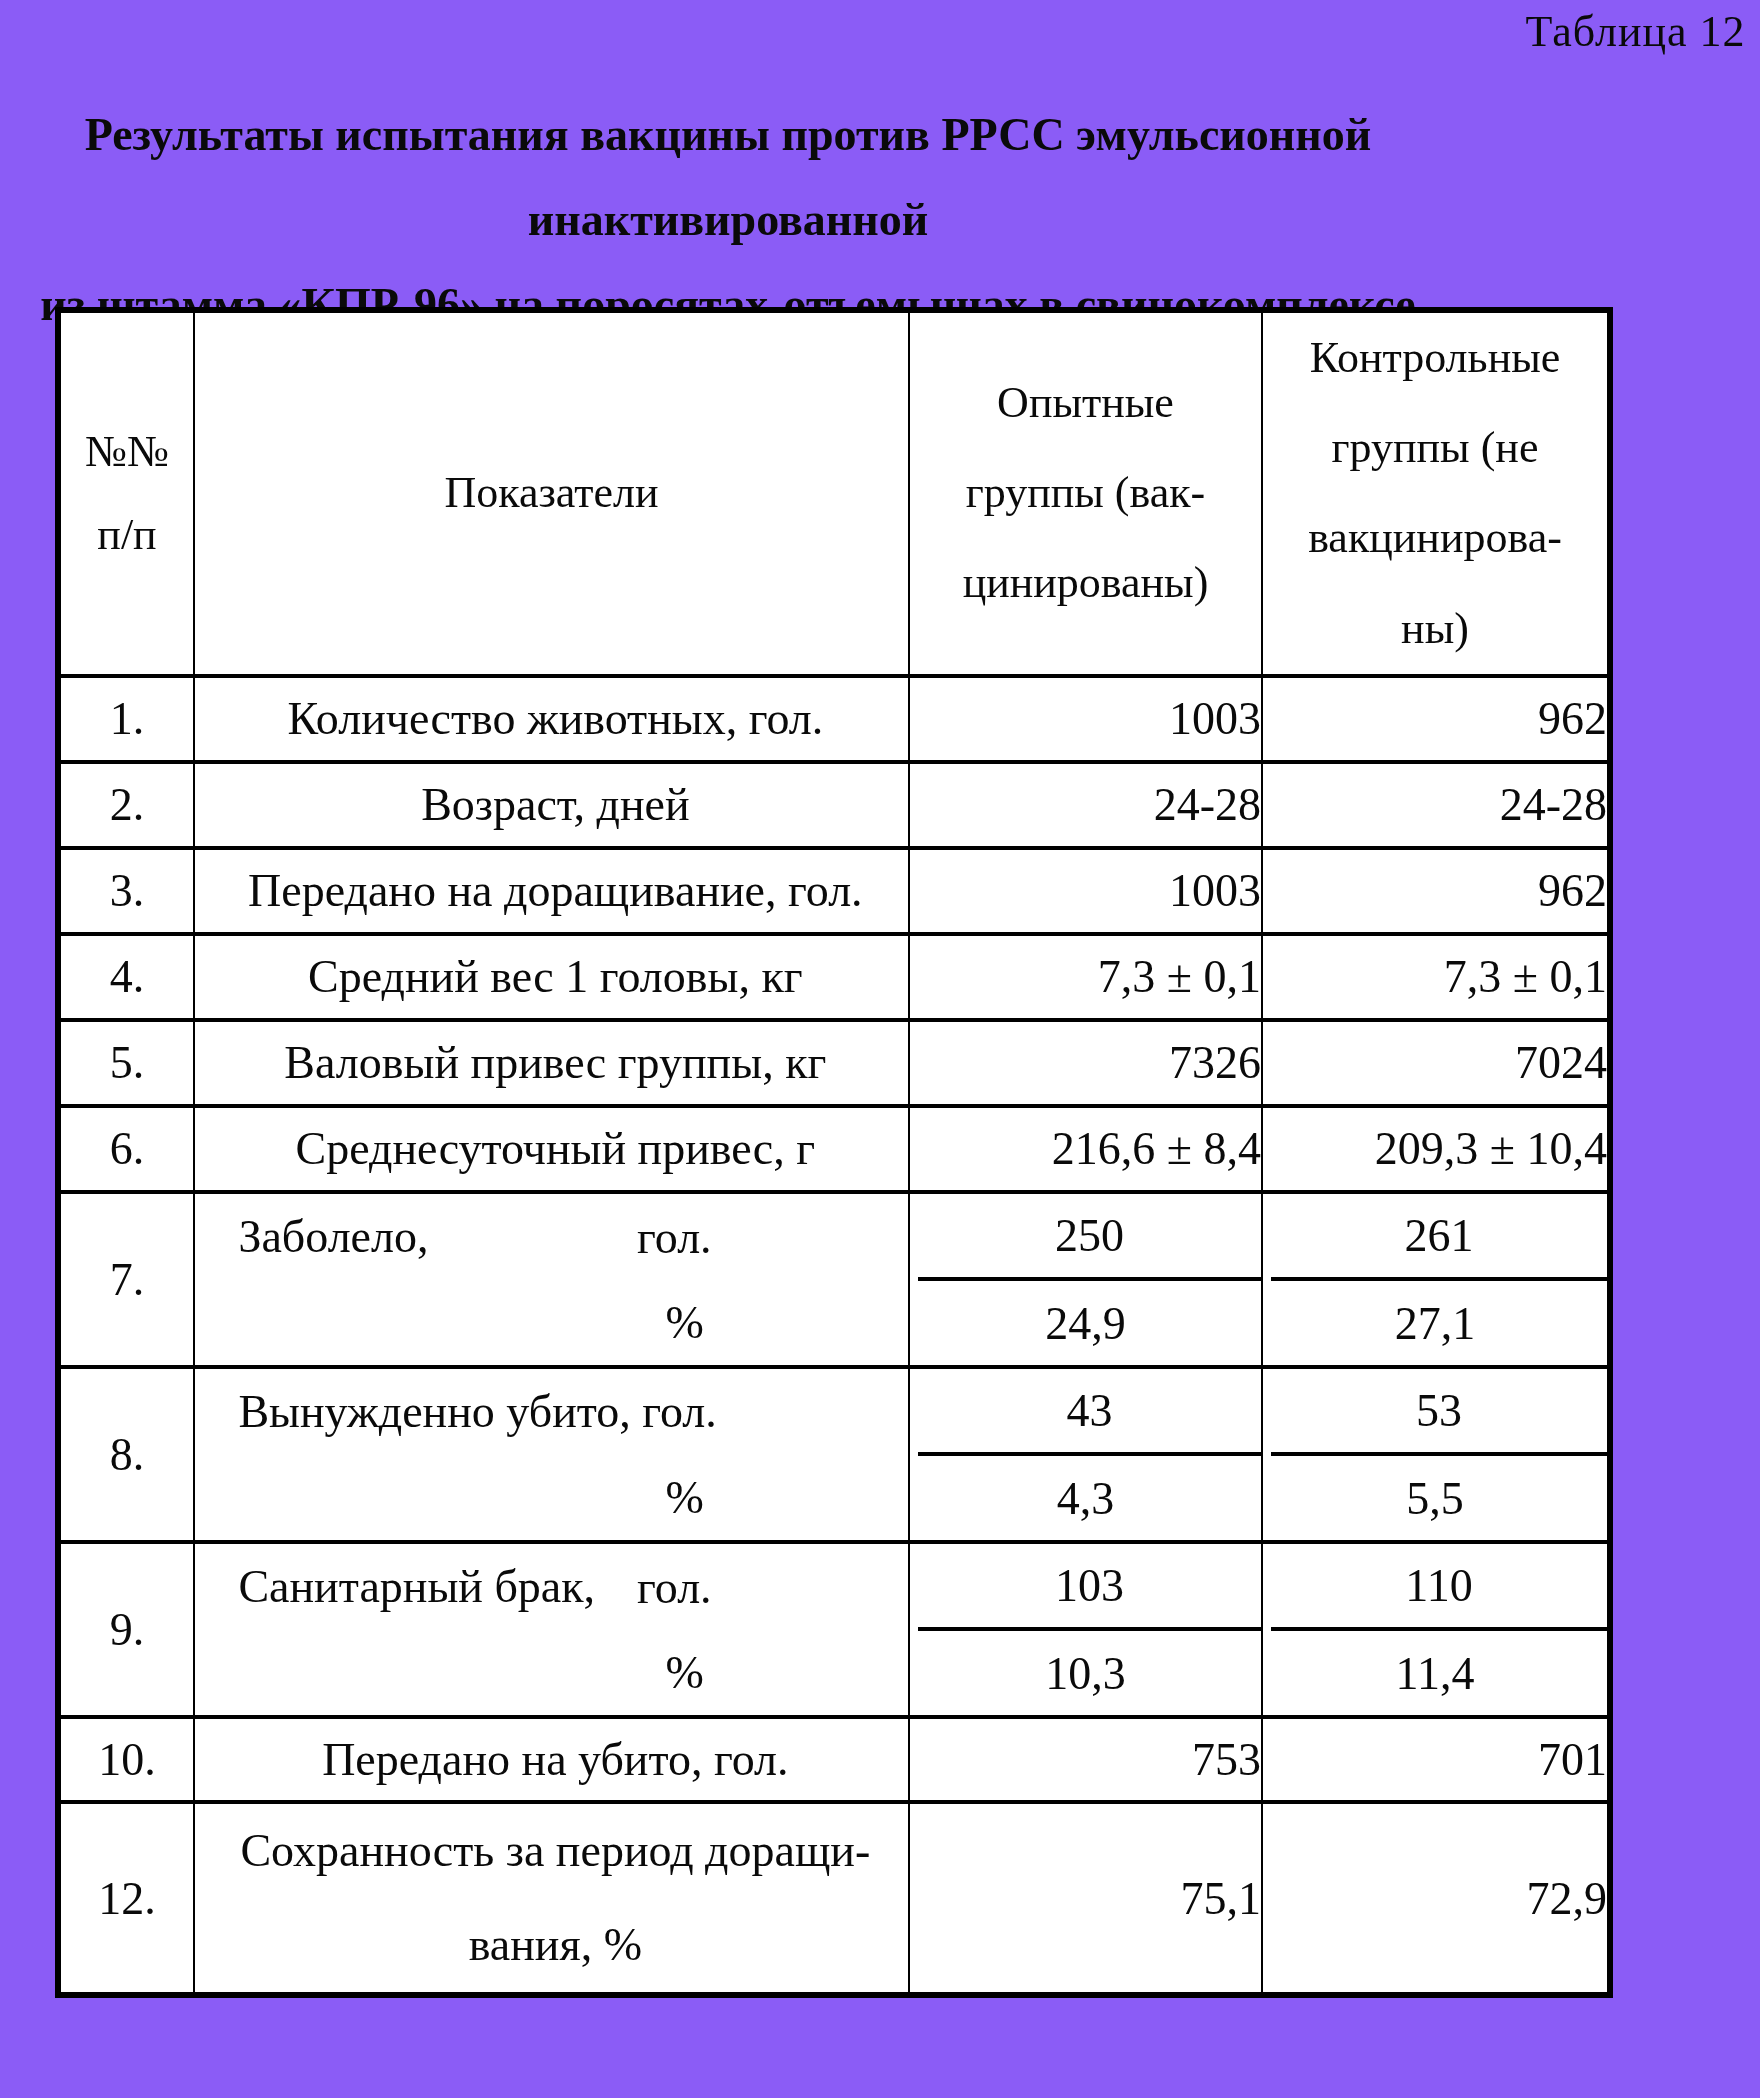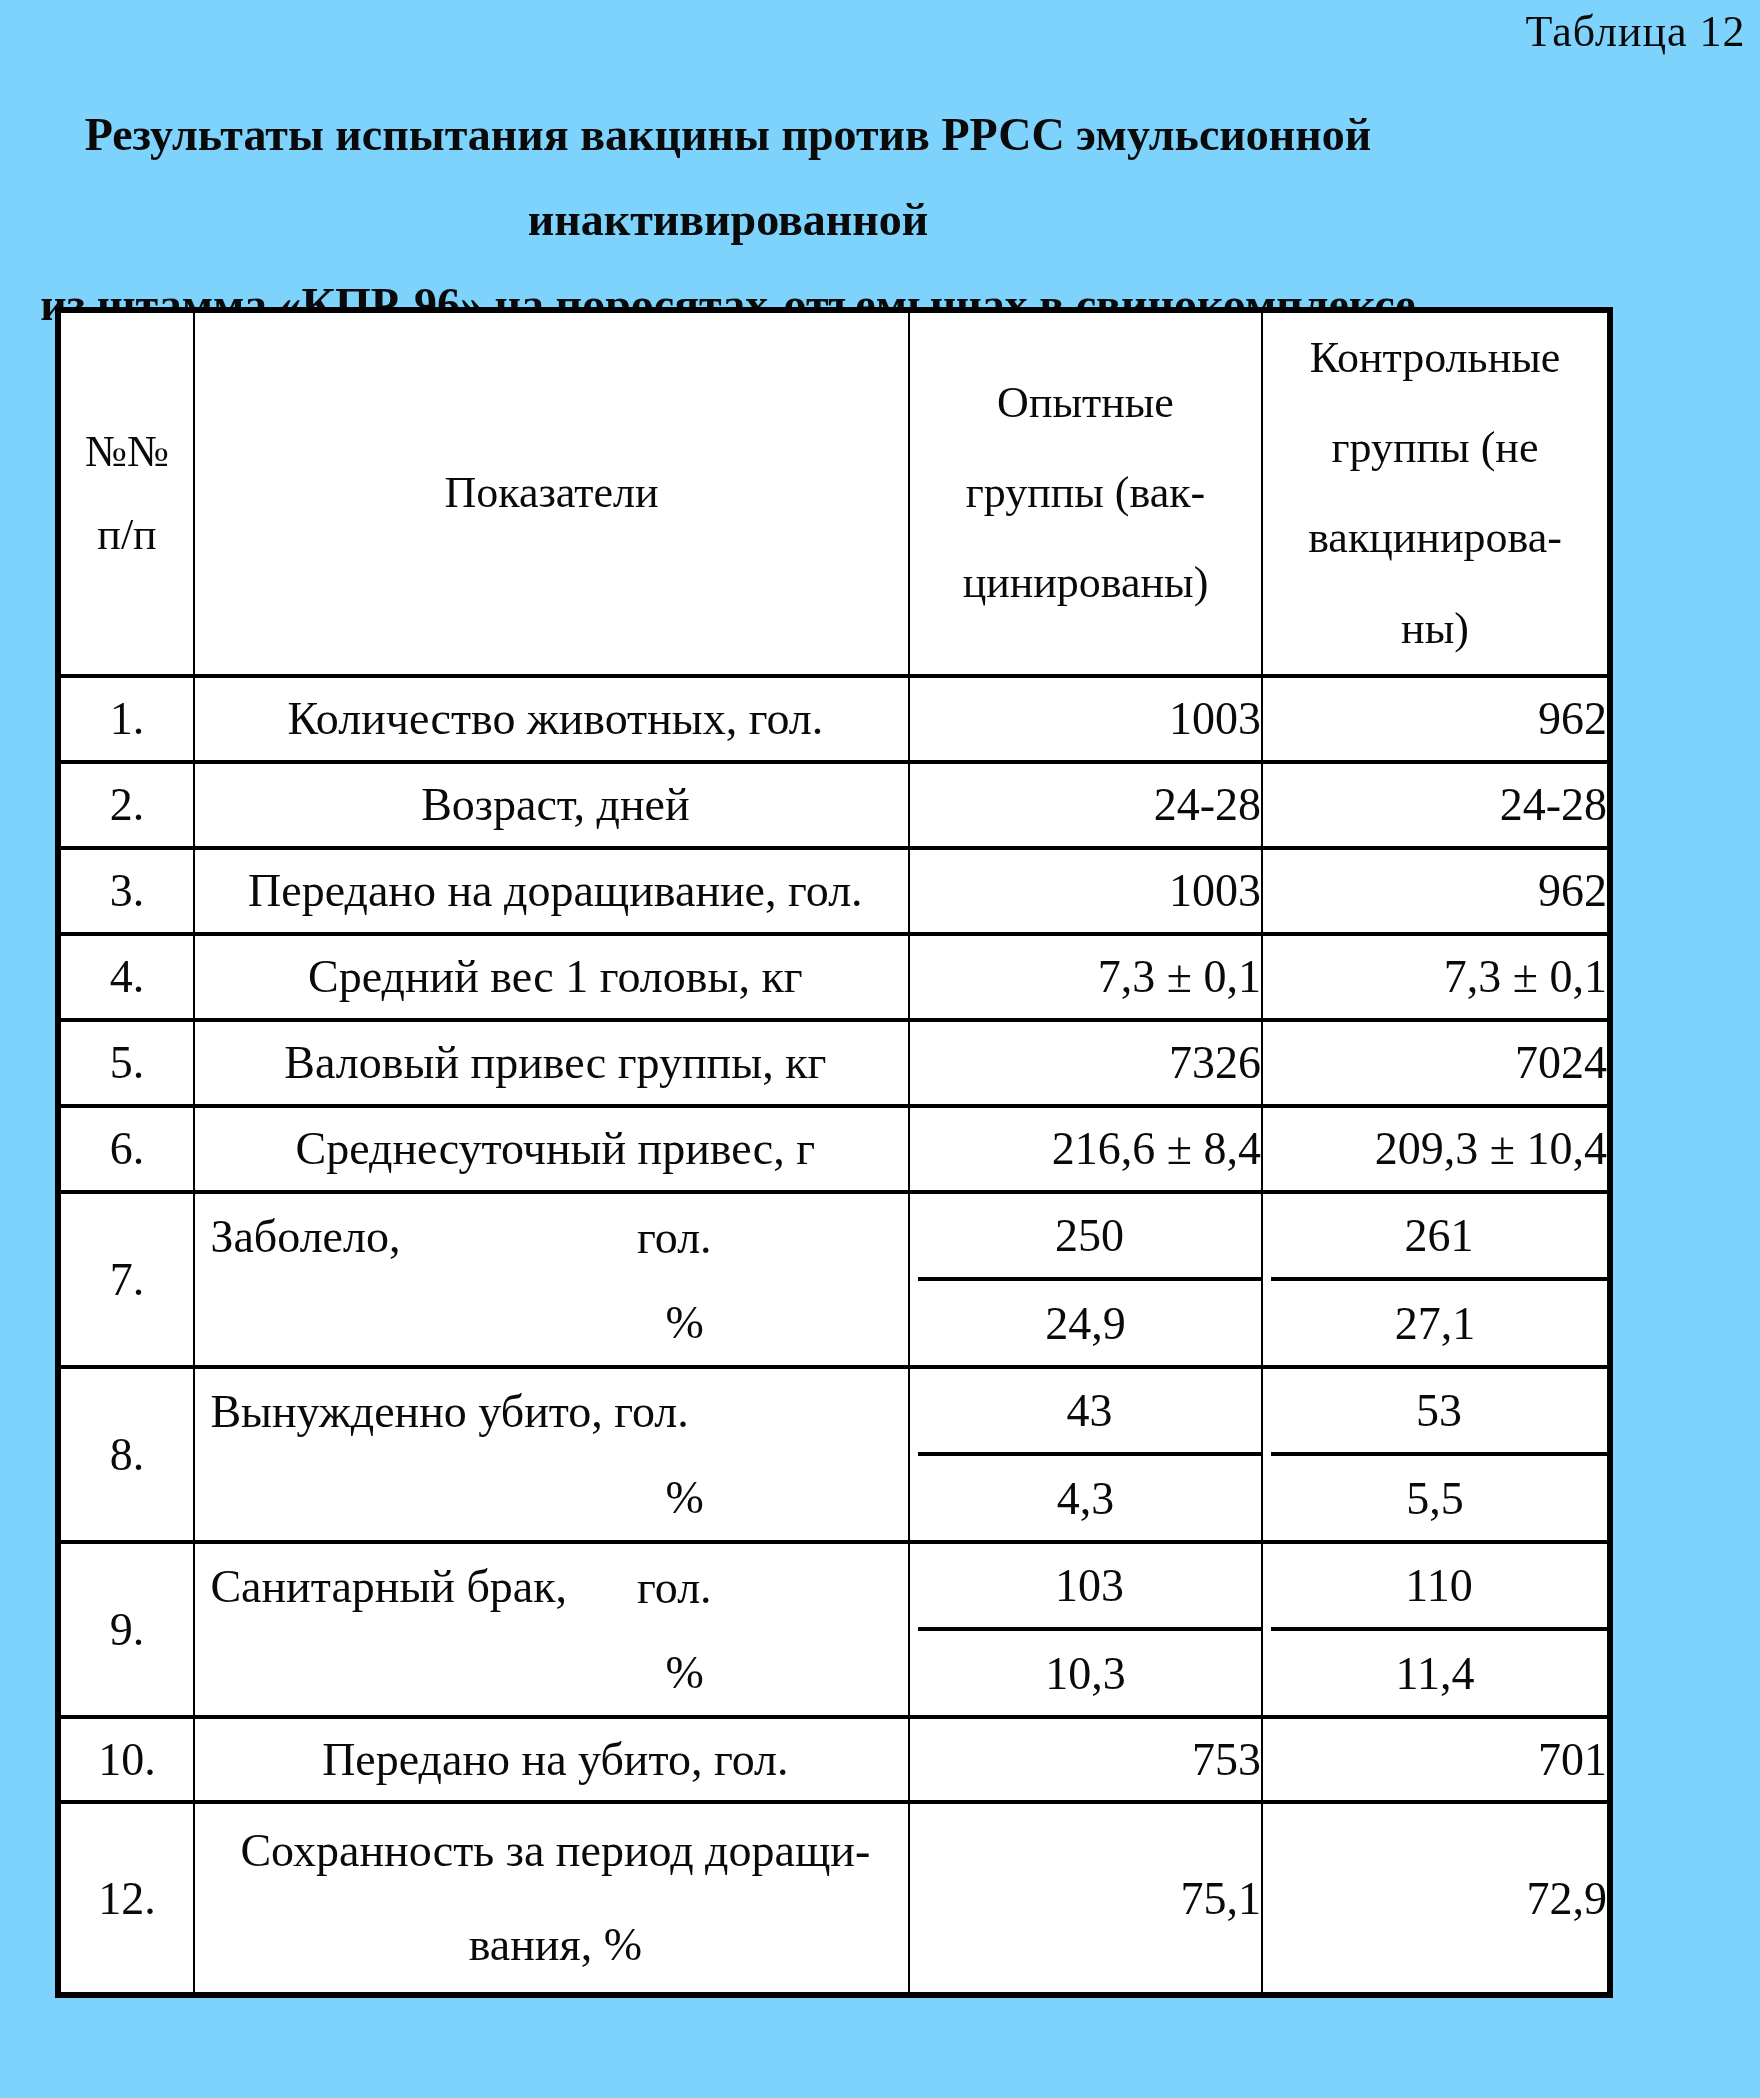--- a/index.html
+++ b/index.html
@@ -1,19 +1,19 @@
 <!DOCTYPE html>
 <html lang="ru"><head>
 <meta charset="utf-8">
 <style>
   html,body { margin:0; padding:0; }
   .page {
     position:relative;
     width:1761px; height:2098px;
-    background:#7dd3fc;
+    background:#8b5cf6;
     font-family:"Liberation Serif", serif;
     color:#0a0a0a;
     overflow:hidden;
   }
   .table-label {
     position:absolute;
     top:5.8px; right:15.4px;
     font-size:44px;
     letter-spacing:1px;
   }
@@ -62,21 +62,21 @@
   .c-num   { text-align:center; vertical-align:middle; padding:0; }
   .c-label { text-align:center; vertical-align:middle; padding:0 7.7px 0 15.4px; }
   .c-label.multiline { white-space:pre-line; line-height:2.05; }
   .c-val   { text-align:right; vertical-align:middle; padding:0; }
   
   td.cell-split { padding:0; vertical-align:top; height:171px; }
   .splitbox { display:flex; flex-direction:column; height:100%; min-height:159px; }
   .half { flex:1 1 0; position:relative; display:flex; align-items:center; justify-content:center; }
   .val-split .half-top { border-bottom:4.8px solid #000;margin-left:8px; }
   .label-split .half { justify-content:flex-start; }
-  .label-split .main { padding-left:15.4px; }
+  .label-split .main { padding-left:15.4px;margin-left:28px; }
   .label-split .unit { position:absolute; left:62%; top:50%; transform:translateY(-50%); }
   .label-split .pct  { position:absolute; left:66%; top:50%; transform:translateY(-50%); }
 </style>
 </head>
 <body>
 
 <div class="page">
 
   <div class="table-label">Таблица 12</div>
 

